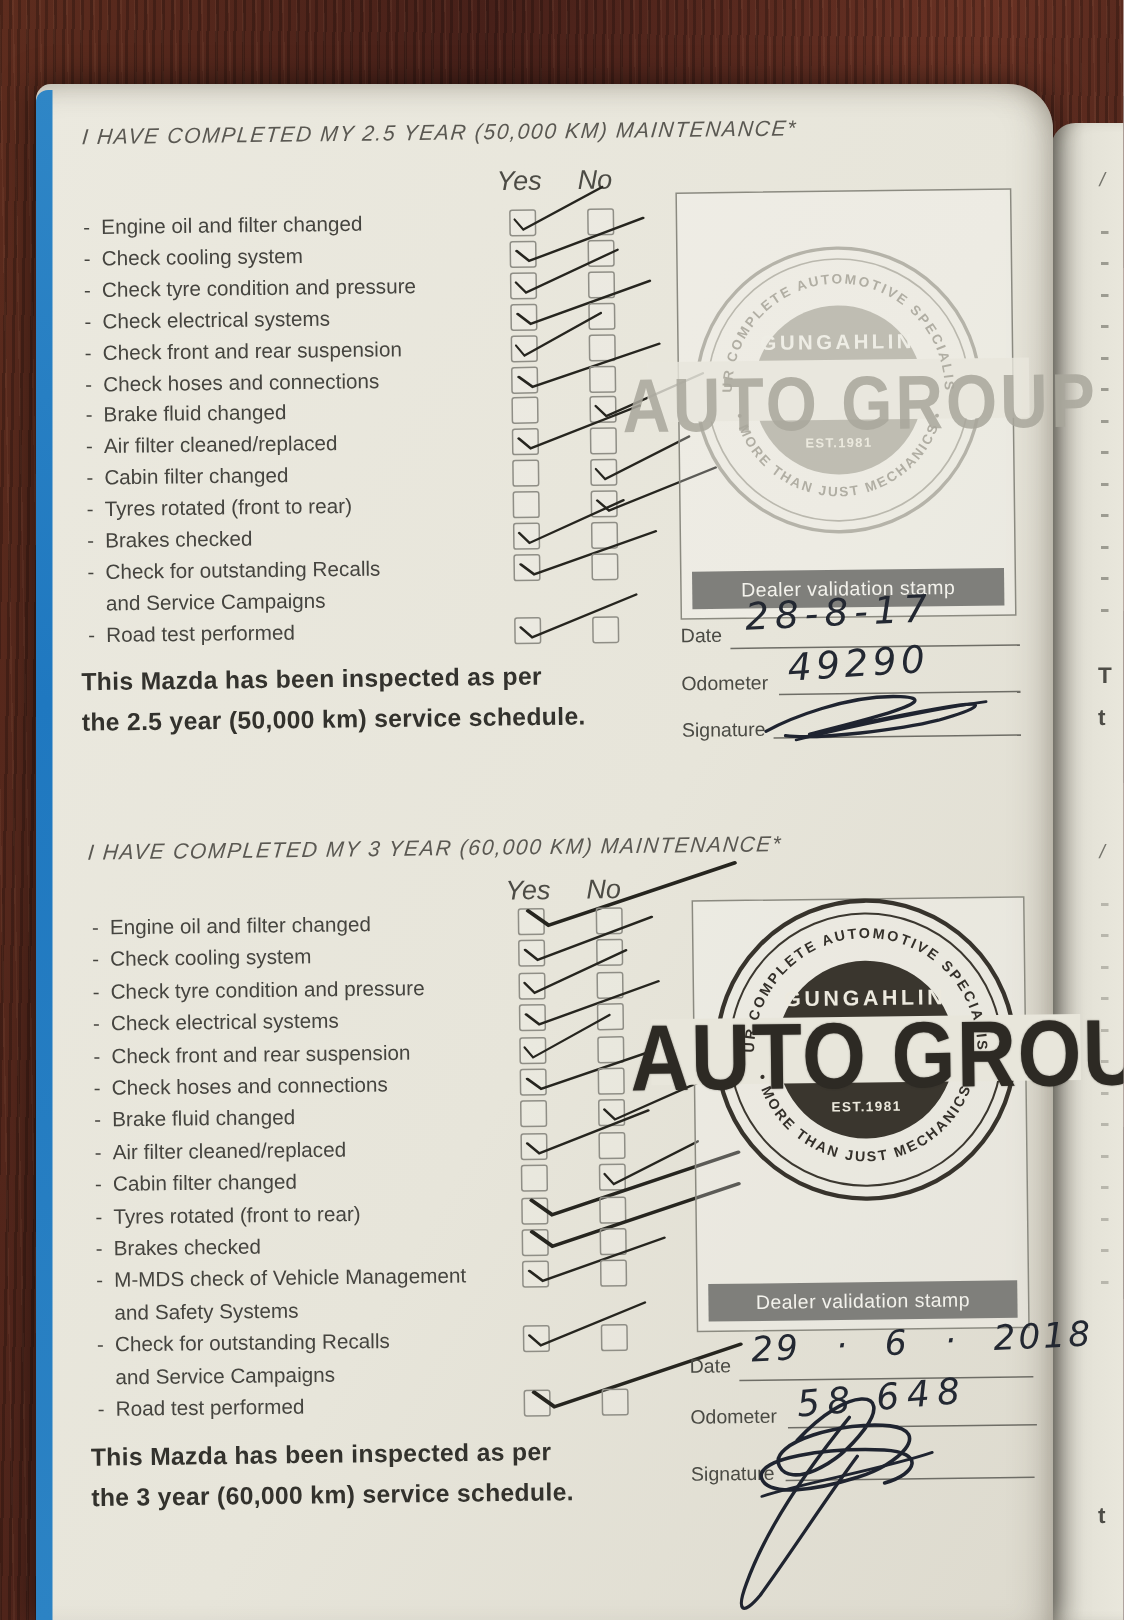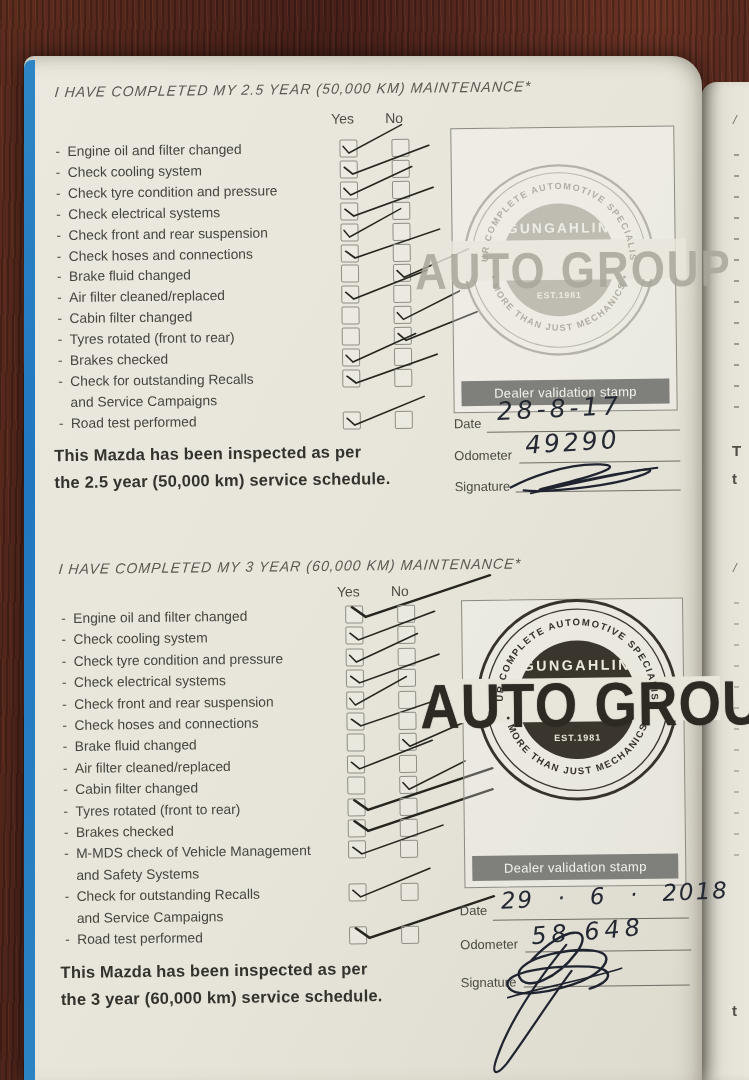--- a/index.html
+++ b/index.html
@@ -30,21 +30,21 @@
     box-shadow:0 0 22px rgba(0,0,0,.55), inset 0 14px 20px -14px rgba(80,70,55,.35), inset -18px 0 26px -18px rgba(80,70,55,.5);
   }
   .bluestrip{position:absolute;left:0;top:4px;width:11px;height:1020px;border-radius:8px 0 0 0;
     background:linear-gradient(180deg,#2f86c6,#1f78c0 40%,#2c83c4);z-index:3;}
   .content{position:absolute;inset:0;transform:rotate(-0.7deg);transform-origin:40px 300px;}
   
   .sec-title{
     position:absolute;font-style:italic;font-size:14.5px;letter-spacing:1.1px;
     color:#5a5852;transform:skewX(-6deg) scaleX(.97);transform-origin:left;white-space:nowrap;
   }
-  .yn{position:absolute;font-size:14px;color:#4c4b45;}
+  .yn{position:absolute;font-size:18px;color:#4c4b45;font-style:italic;}
   .rows{position:absolute;width:430px;}
   .row{position:relative;display:flex;align-items:flex-start;}
   .s1 .row{line-height:20.9px;min-height:20.9px;}
   .s2 .row{line-height:21.4px;min-height:21.4px;}
   .bullet{width:12px;color:#45443f;font-size:13.8px;flex:none;}
   .lbl{color:#45443f;font-size:13.8px;white-space:pre-line;width:278px;}
   .cell{position:absolute;top:1px;width:16px;height:16px;border:1.6px solid #8f8e86;border-radius:2px;background:rgba(255,255,255,.15);}
   .cell.yes{left:284px;}
   .cell.no{left:336px;}
   .tick{display:none;position:absolute;left:0;bottom:-1px;height:36px;width:70px;overflow:visible;pointer-events:none;}

